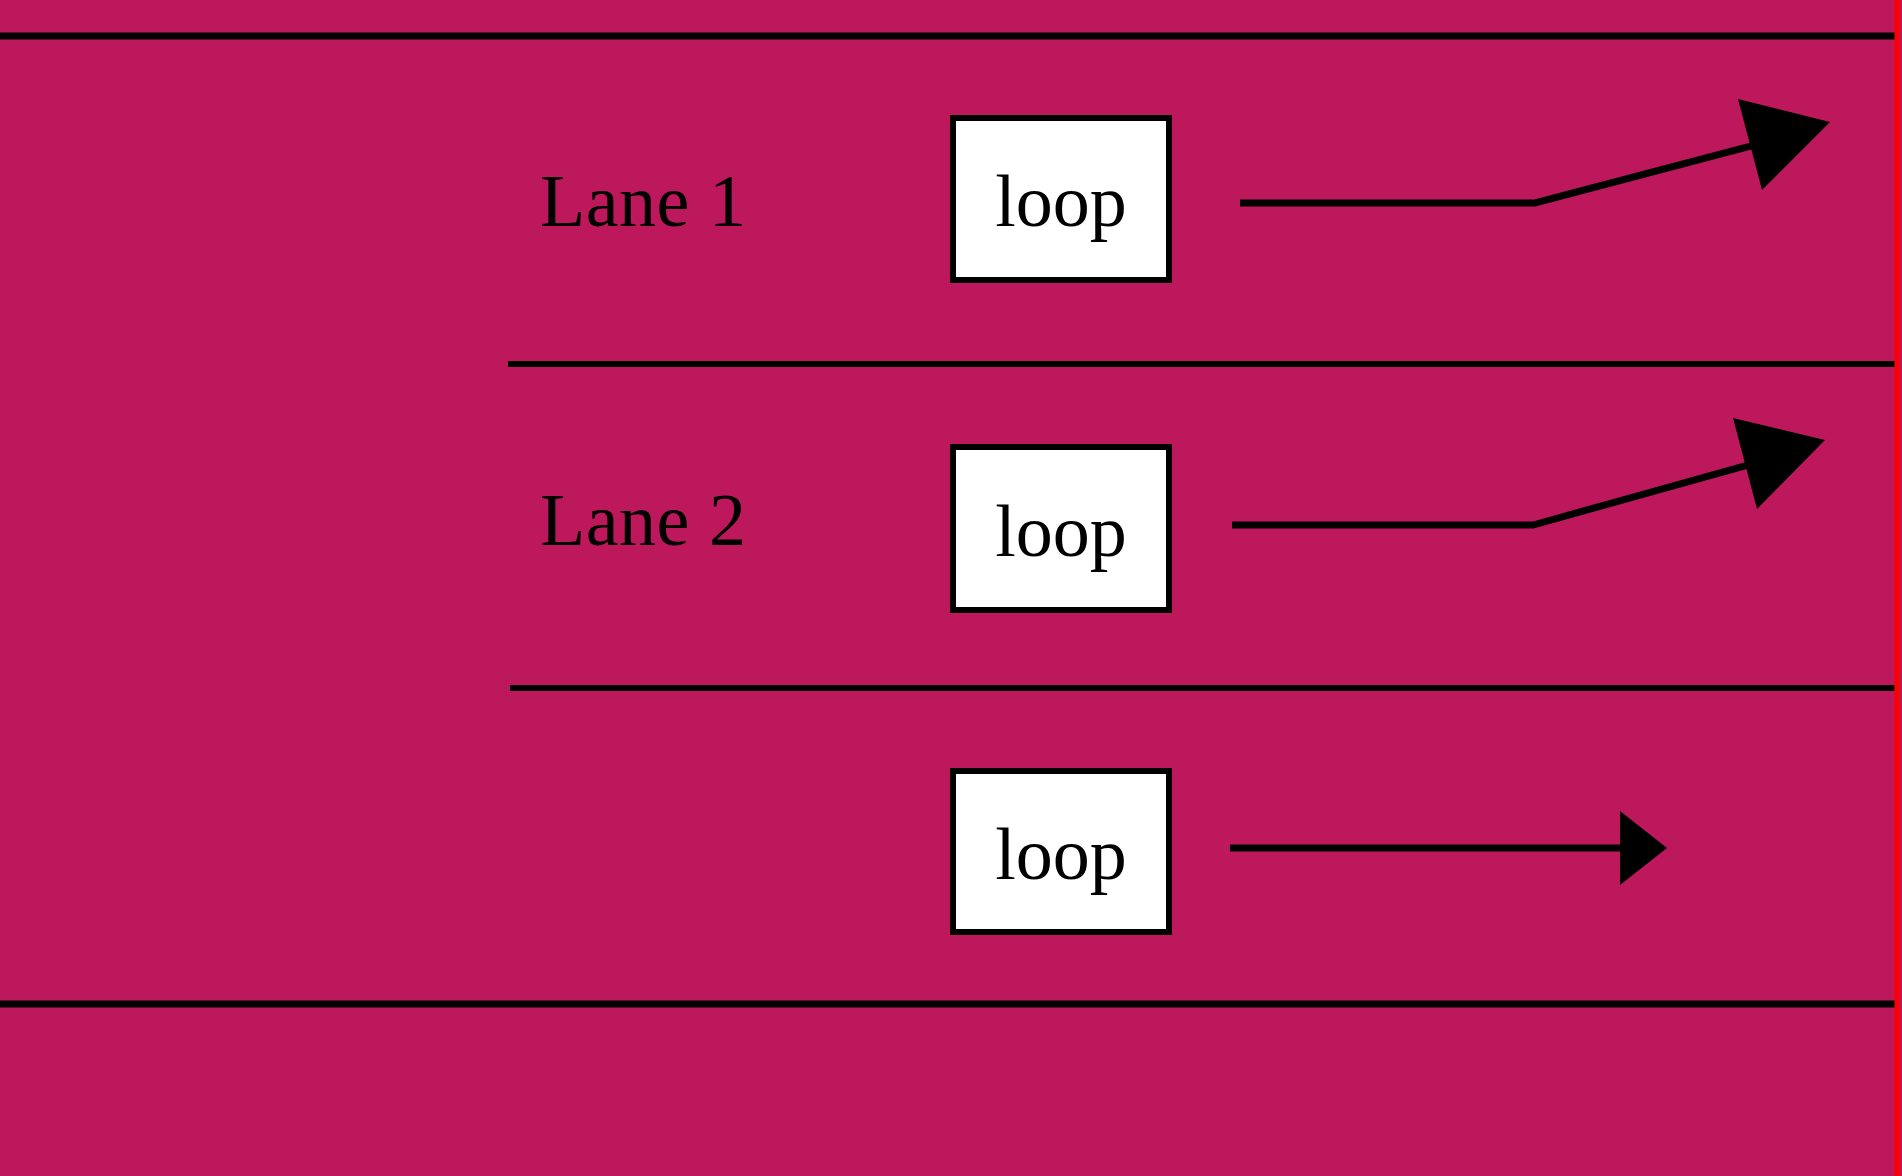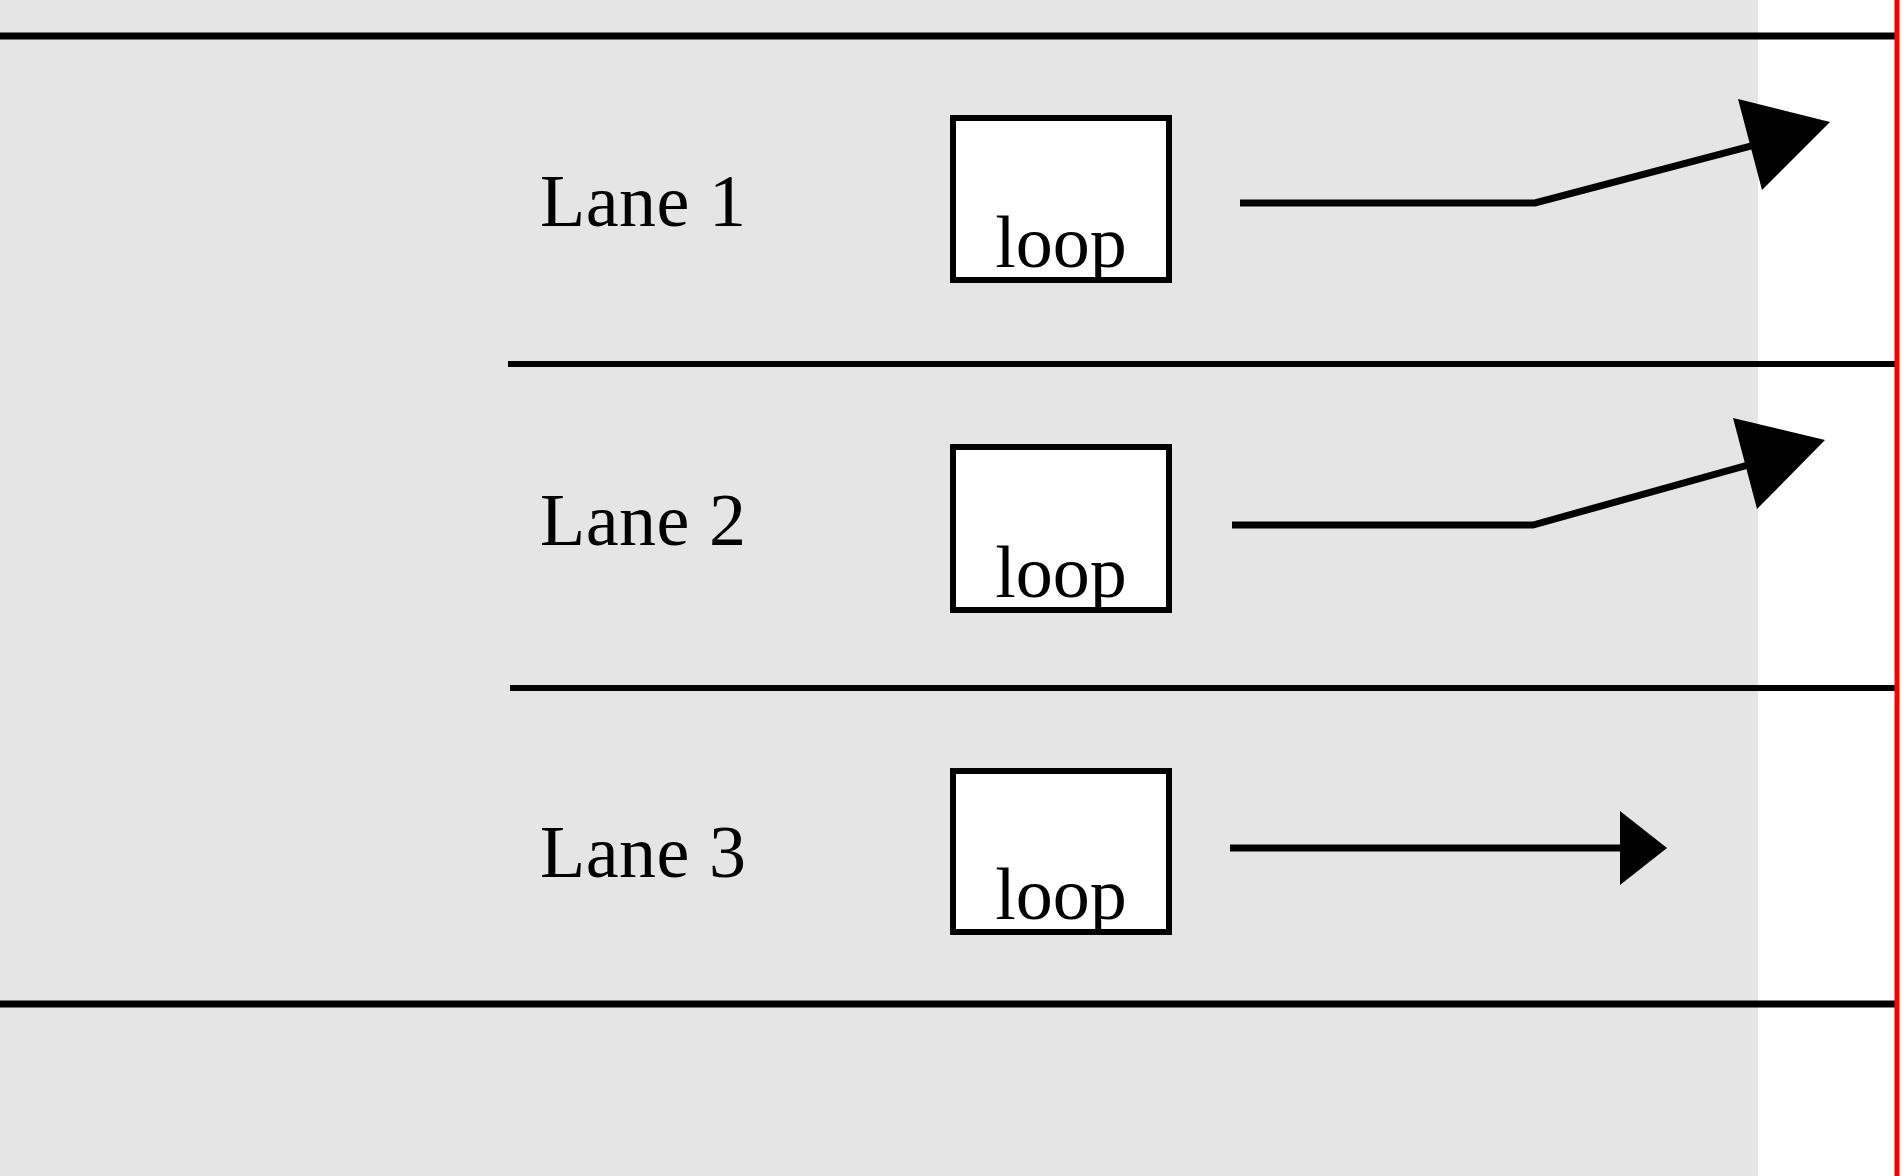--- a/index.html
+++ b/index.html
@@ -9,23 +9,23 @@
     background: #ffffff;
   }
   body {
     width: 1902px;
     height: 1176px;
     overflow: hidden;
     font-family: "Liberation Serif", "DejaVu Serif", serif;
   }
   #canvas {
     position: relative;
-    width: 1758px;
+    width: 1902px;
     height: 1176px;
-    background: #e5e5e5;
+    background: #be185d;
   }
   #diagram-svg {
     position: absolute;
     left: 0;
     top: 0;
     width: 1902px;
     height: 1176px;
     display: block;
   }
   .lane-label {
@@ -36,21 +36,21 @@
     color: #000000;
     white-space: nowrap;
     letter-spacing: 0.5px;
   }
   .loop-box {
     position: absolute;
     box-sizing: border-box;
     border: 6px solid #000000;
     background: #ffffff;
     display: flex;
-    align-items: flex-end;
+    align-items: center;
     justify-content: center;
   }
   .loop-box-label {
     font-family: "Liberation Serif", "DejaVu Serif", serif;
     font-size: 74px;
     line-height: 1;
     color: #000000;
     white-space: nowrap;
     position: relative;
     top: 2px;
@@ -92,18 +92,17 @@
   <div class="lane-label" style="left:540px; top:164px;">Lane 1</div>
   <div class="loop-box" style="left:950px; top:115px; width:222px; height:168px;">
     <span class="loop-box-label">loop</span>
   </div>
 
   <div class="lane-label" style="left:540px; top:483px;">Lane 2</div>
   <div class="loop-box" style="left:950px; top:444px; width:222px; height:169px;">
     <span class="loop-box-label">loop</span>
   </div>
 
-  <div class="lane-label" style="left:540px; top:815px;">Lane 3</div>
   <div class="loop-box" style="left:950px; top:768px; width:222px; height:167px;">
     <span class="loop-box-label">loop</span>
   </div>
 
 </div>
 
 </body></html>

